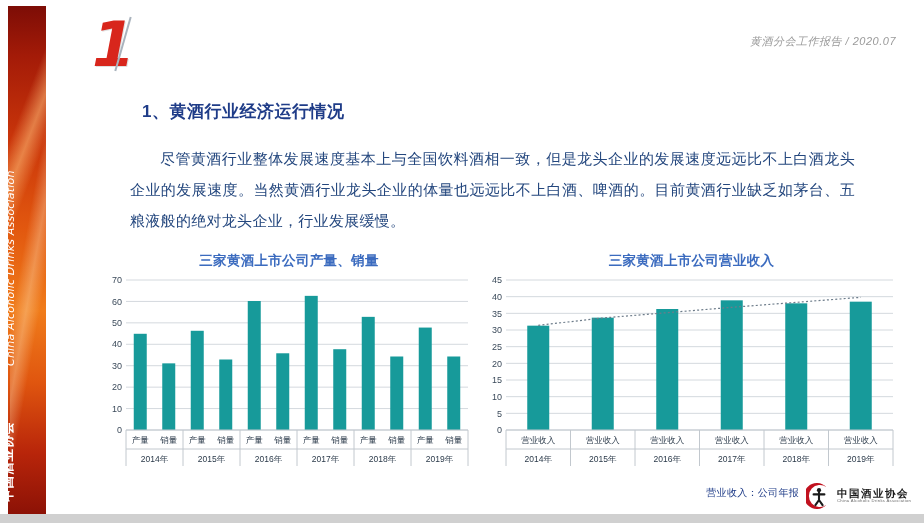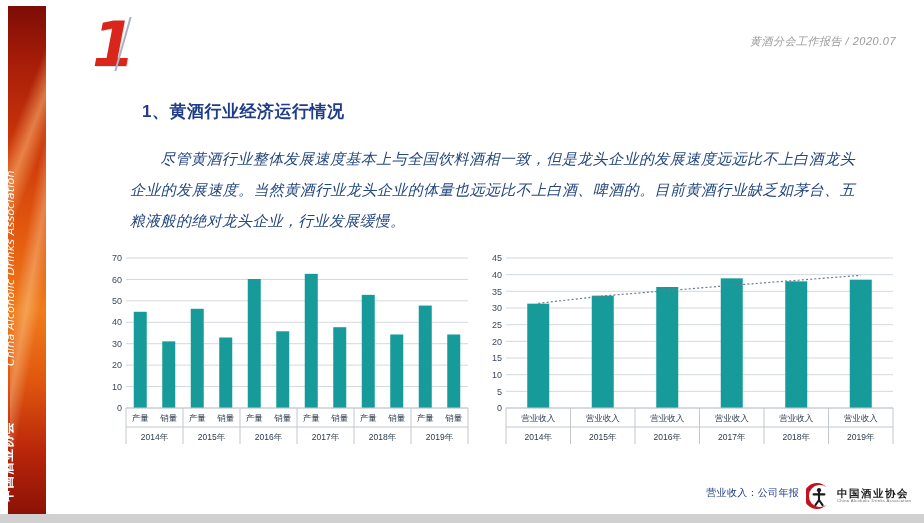--- a/index.html
+++ b/index.html
@@ -107,21 +107,20 @@
   }
   #paragraph {
     position: absolute; left: 130px; top: 143px;
     width: 725px;
     font-size: 15px;
     line-height: 31px;
     color: #24477e;
     text-align: justify;
     text-indent: 30px;
     letter-spacing: .3px;
-    font-style: italic;
   }
 
   
   .chart-box { position: absolute; top: 252px; }
   #chart-left  { left: 104px; width: 370px; height: 215px; }
   #chart-right { left: 484px; width: 415px; height: 215px; }
 
   .chart-title {
     text-align: center;
     font-size: 13.5px; font-weight: bold;
@@ -183,20 +182,21 @@
   </div>
 
   <div id="header-num">1</div>
   <div id="header-slash"></div>
   <div id="header-meta">黄酒分会工作报告 / 2020.07</div>
 
   <div id="subtitle">1、黄酒行业经济运行情况</div>
   <div id="paragraph">尽管黄酒行业整体发展速度基本上与全国饮料酒相一致，但是龙头企业的发展速度远远比不上白酒龙头企业的发展速度。当然黄酒行业龙头企业的体量也远远比不上白酒、啤酒的。目前黄酒行业缺乏如茅台、五粮液般的绝对龙头企业，行业发展缓慢。</div>
 
   <div id="chart-left" class="chart-box">
+    <div class="chart-title">三家黄酒上市公司产量、销量</div>
     <div class="plot-wrap">
       <svg class="plot-svg" id="svg-left" width="370" height="192" viewBox="0 0 370 192">
           <line x1="22" y1="156" x2="364" y2="156" class="grid-line"></line>
           <text x="18" y="159.2" text-anchor="end" class="axis-label">0</text>
           <line x1="22" y1="134.57142857142858" x2="364" y2="134.57142857142858" class="grid-line"></line>
           <text x="18" y="137.77142857142857" text-anchor="end" class="axis-label">10</text>
           <line x1="22" y1="113.14285714285714" x2="364" y2="113.14285714285714" class="grid-line"></line>
           <text x="18" y="116.34285714285714" text-anchor="end" class="axis-label">20</text>
           <line x1="22" y1="91.71428571428572" x2="364" y2="91.71428571428572" class="grid-line"></line>
           <text x="18" y="94.91428571428573" text-anchor="end" class="axis-label">30</text>
@@ -252,20 +252,21 @@
           <line x1="107.5" y1="175" x2="107.5" y2="175" class="cat-line"></line>
           <line x1="164.5" y1="175" x2="164.5" y2="175" class="cat-line"></line>
           <line x1="221.5" y1="175" x2="221.5" y2="175" class="cat-line"></line>
           <line x1="278.5" y1="175" x2="278.5" y2="175" class="cat-line"></line>
           <line x1="335.5" y1="175" x2="335.5" y2="175" class="cat-line"></line>
         </svg>
     </div>
   </div>
 
   <div id="chart-right" class="chart-box">
+    <div class="chart-title">三家黄酒上市公司营业收入</div>
     <div class="plot-wrap">
       <svg class="plot-svg" id="svg-right" width="415" height="192" viewBox="0 0 415 192">
           <line x1="22" y1="156" x2="409" y2="156" class="grid-line"></line>
           <text x="18" y="159.2" text-anchor="end" class="axis-label">0</text>
           <line x1="22" y1="139.33333333333334" x2="409" y2="139.33333333333334" class="grid-line"></line>
           <text x="18" y="142.53333333333333" text-anchor="end" class="axis-label">5</text>
           <line x1="22" y1="122.66666666666667" x2="409" y2="122.66666666666667" class="grid-line"></line>
           <text x="18" y="125.86666666666667" text-anchor="end" class="axis-label">10</text>
           <line x1="22" y1="106" x2="409" y2="106" class="grid-line"></line>
           <text x="18" y="109.2" text-anchor="end" class="axis-label">15</text>

